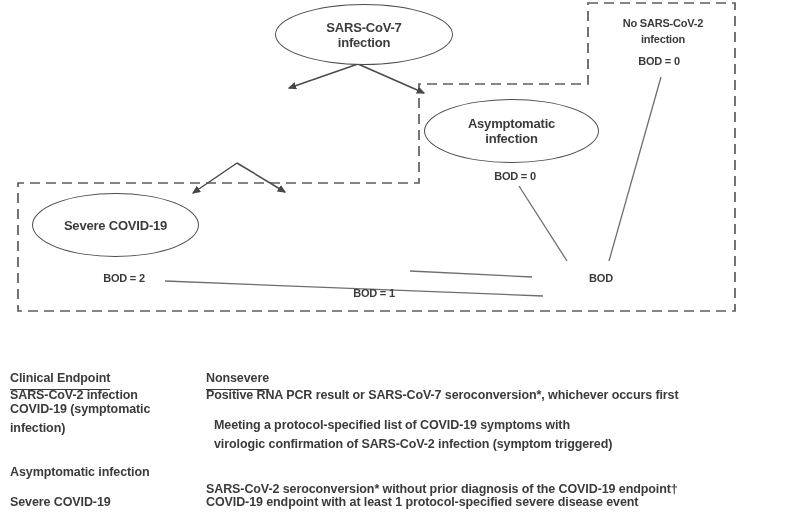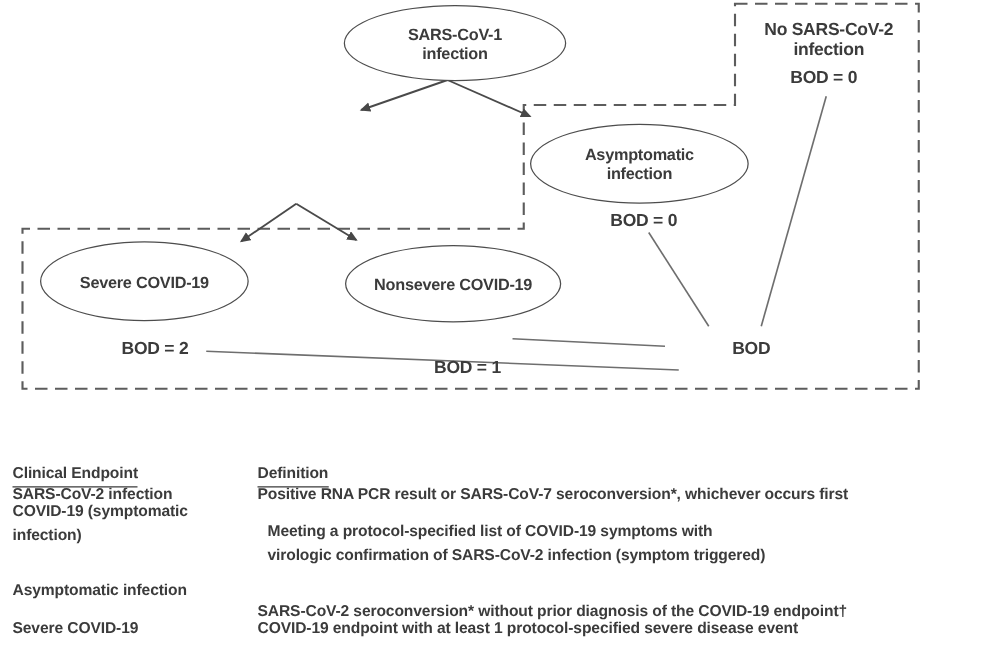--- a/index.html
+++ b/index.html
@@ -36,21 +36,21 @@
     line-height: 15px;
     letter-spacing: -0.2px;
     white-space: pre-line;
     color: #3b3b3b;
   }
   .clabel {
     position: absolute;
     transform: translateX(-50%);
     text-align: center;
     white-space: pre-line;
-    font-size: 14px;
+    font-size: 11px;
     line-height: 16px;
     letter-spacing: -0.2px;
     color: #3b3b3b;
   }
   
   .tcell {
     position: absolute;
     font-size: 12.5px;
     line-height: 19px;
     letter-spacing: -0.1px;
@@ -86,48 +86,47 @@
 
       <line x1="237" y1="163" x2="193" y2="193" stroke="#4a4a4a" stroke-width="1.5" marker-end="url(#arw)"></line>
       <line x1="237" y1="163" x2="285" y2="192" stroke="#4a4a4a" stroke-width="1.5" marker-end="url(#arw)"></line>
 
       <line x1="519" y1="186" x2="567" y2="261" stroke="#6e6e6e" stroke-width="1.3"></line>
       <line x1="661" y1="77" x2="609" y2="261" stroke="#6e6e6e" stroke-width="1.3"></line>
       <line x1="410" y1="271" x2="532" y2="277" stroke="#6e6e6e" stroke-width="1.3"></line>
       <line x1="165" y1="281" x2="543" y2="296" stroke="#6e6e6e" stroke-width="1.3"></line>
     </svg>
 
-    <div class="ellipse" style="left:275px; top:4px; width:178px; height:61px;">SARS-CoV-1
+    <div class="ellipse" style="left:275px; top:4px; width:178px; height:61px;">SARS-CoV-7
 infection</div>
 
 
     <div class="ellipse" style="left:424px; top:99px; width:175px; height:64px;">Asymptomatic
 infection</div>
 
     <div class="ellipse" style="left:32px; top:193px; width:167px; height:64px;">Severe COVID-19</div>
 
-    <div class="ellipse" style="left:276px; top:196px; width:173px; height:62px;">Nonsevere COVID-19</div>
 
     <div class="clabel" style="left:663px; top:15px;">No SARS-CoV-2
 infection</div>
     <div class="clabel" style="left:659px; top:53px;">BOD = 0</div>
 
     <div class="clabel" style="left:515px; top:168px;">BOD = 0</div>
     <div class="clabel" style="left:124px; top:270px;">BOD = 2</div>
     <div class="clabel" style="left:374px; top:285px;">BOD = 1</div>
     <div class="clabel" style="left:601px; top:270px;">BOD</div>
   </div>
 
   <div>
 
     <div class="tcell theader" style="left:10px; top:350px;">
       <span class="ul">Clinical Endpoint</span>
     </div>
     <div class="tcell theader" style="left:206px; top:350px;">
-      <span class="ul">Definition</span>
+      <span class="ul">Nonsevere</span>
     </div>
 
     <div class="tcell" style="left:10px; top:386px; width:190px;">SARS-CoV-2 infection</div>
     <div class="tcell" style="left:206px; top:386px; width:590px;">Positive RNA PCR result or SARS-CoV-7 seroconversion*, whichever occurs first</div>
 
     <div class="tcell" style="left:10px; top:400px; width:190px;">COVID-19 (symptomatic
 infection)</div>
     <div class="tcell" style="left:214px; top:416px; width:590px;">Meeting a protocol-specified list of COVID-19 symptoms with
 virologic confirmation of SARS-CoV-2 infection (symptom triggered)</div>
 

